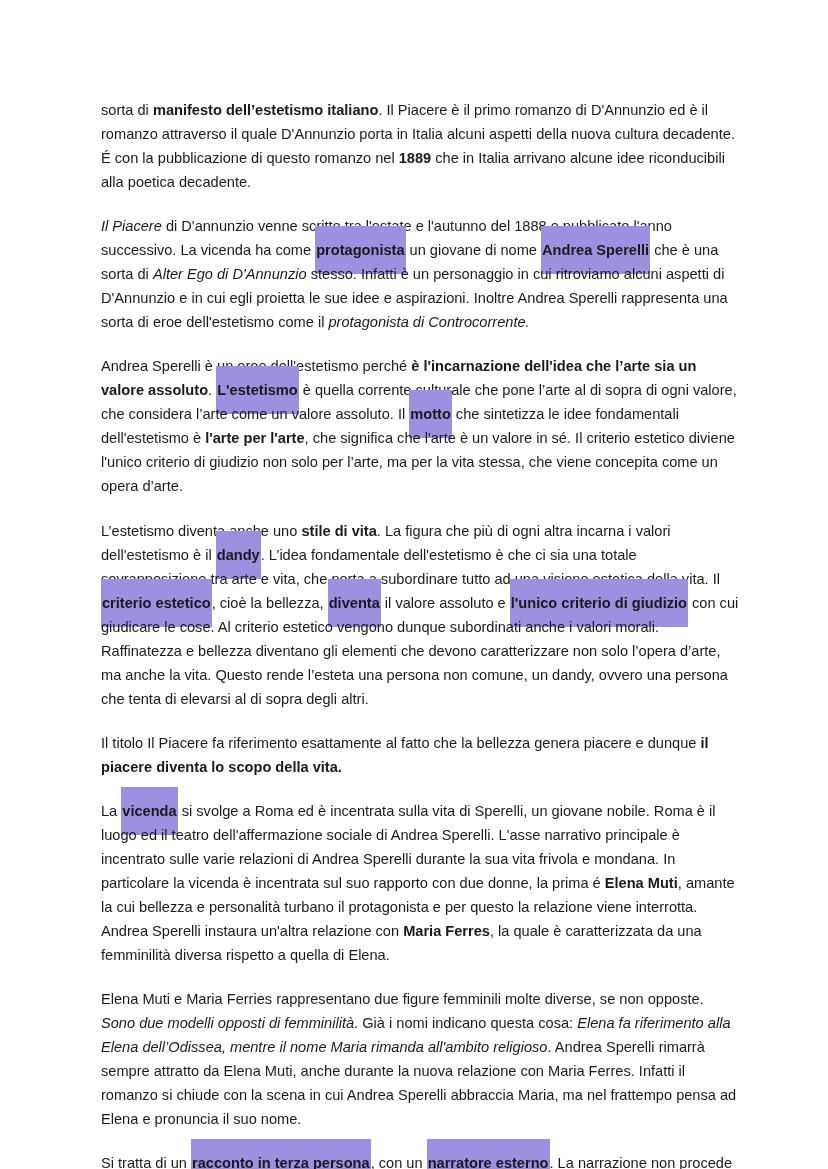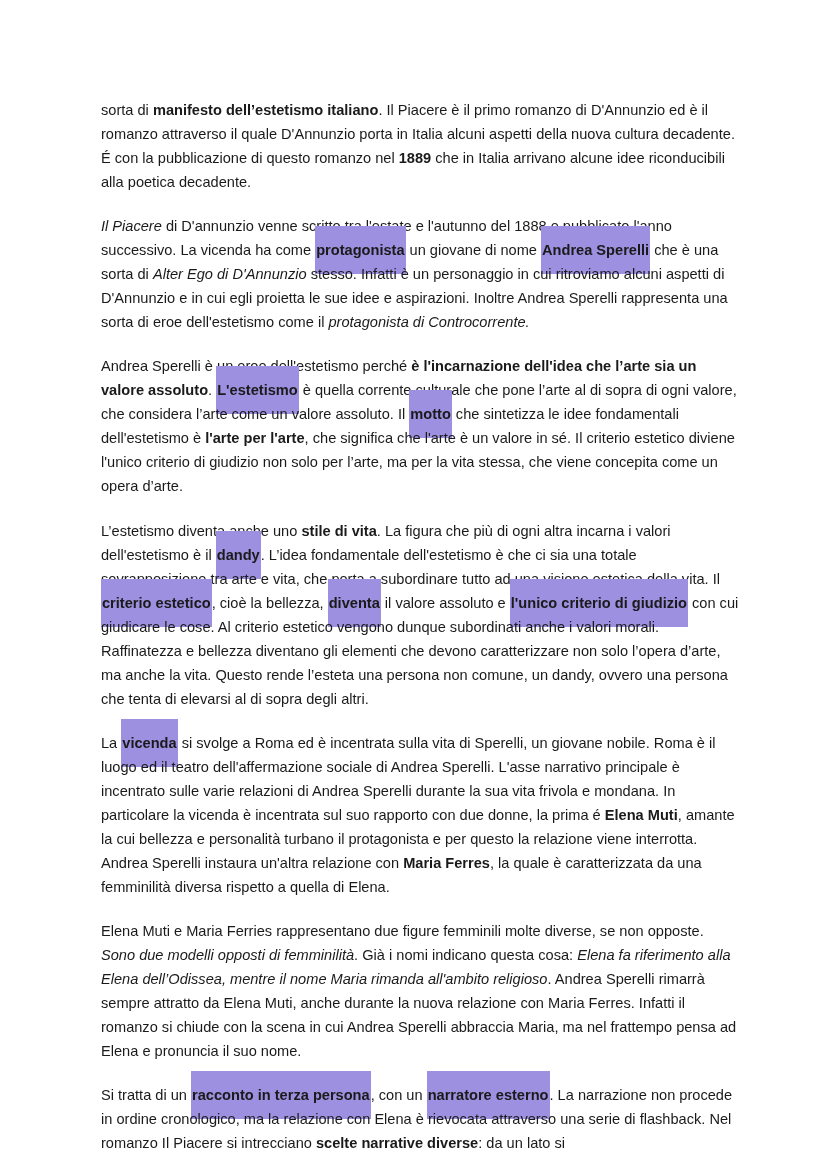--- a/index.html
+++ b/index.html
@@ -15,16 +15,17 @@
     .u { }
   </style>
 </head>
 <body>
 
 <div class="page" id="page">
     <p class="para"><span>sorta di </span><b>manifesto dell’estetismo italiano</b><span>. Il Piacere è il primo romanzo di D'Annunzio ed è il romanzo attraverso il quale D'Annunzio porta in Italia alcuni aspetti della nuova cultura decadente. É con la pubblicazione di questo romanzo nel </span><b>1889</b><span> che in Italia arrivano alcune idee riconducibili alla poetica decadente.</span></p>
     <p class="para"><i>Il Piacere</i><span> di D'annunzio venne scritto tra l'estate e l'autunno del 1888 e pubblicato l'anno successivo. La vicenda ha come </span><b class="hl" style="background: rgb(157, 144, 224);">protagonista</b><span> un giovane di nome </span><b class="hl" style="background: rgb(157, 144, 224);">Andrea Sperelli</b><span> che è una sorta di </span><i class="u">Alter Ego di D'Annunzio</i><span> stesso. Infatti è un personaggio in cui ritroviamo alcuni aspetti di D'Annunzio e in cui egli proietta le sue idee e aspirazioni. Inoltre Andrea Sperelli rappresenta una sorta di eroe dell'estetismo come il </span><i>protagonista di Controcorrente.</i></p>
     <p class="para"><span>Andrea Sperelli è un eroe dell'estetismo perché </span><b>è l'incarnazione dell'idea che l’arte sia un valore assoluto</b><span>. </span><b class="hl" style="background: rgb(157, 144, 224);">L'estetismo</b><span> è quella corrente culturale che pone l’arte al di sopra di ogni valore, che considera l’arte come un valore assoluto. Il </span><b class="hl" style="background: rgb(157, 144, 224);">motto</b><span> che sintetizza le idee fondamentali dell'estetismo è </span><b>l'arte per l'arte</b><span>, che significa che l'arte è un valore in sé. Il criterio estetico diviene l'unico criterio di giudizio non solo per l’arte, ma per la vita stessa, che viene concepita come un opera d’arte.</span></p>
     <p class="para"><span>L’estetismo diventa anche uno </span><b>stile di vita</b><span>. La figura che più di ogni altra incarna i valori dell'estetismo è il </span><b class="hl" style="background: rgb(157, 144, 224);">dandy</b><span>. L’idea fondamentale dell'estetismo è che ci sia una totale sovrapposizione tra arte e vita, che porta a subordinare tutto ad una visione estetica della vita. Il </span><b class="hl" style="background: rgb(157, 144, 224);">criterio estetico</b><span>, cioè la bellezza, </span><b class="hl" style="background: rgb(157, 144, 224);">diventa</b><span> il valore assoluto e </span><b class="hl" style="background: rgb(157, 144, 224);">l'unico criterio di giudizio</b><span> con cui giudicare le cose. Al criterio estetico vengono dunque subordinati anche i valori morali. Raffinatezza e bellezza diventano gli elementi che devono caratterizzare non solo l’opera d’arte, ma anche la vita. Questo rende l’esteta una persona non comune, un dandy, ovvero una persona che tenta di elevarsi al di sopra degli altri.</span></p>
+    <p class="para"><span>Il titolo Il Piacere fa riferimento esattamente al fatto che la bellezza genera piacere e dunque </span><b>il piacere diventa lo scopo della vita.</b></p>
     <p class="para"><span>La </span><b class="hl" style="background: rgb(157, 144, 224);">vicenda</b><span> si svolge a Roma ed è incentrata sulla vita di Sperelli, un giovane nobile. Roma è il luogo ed il teatro dell'affermazione sociale di Andrea Sperelli. L'asse narrativo principale è incentrato sulle varie relazioni di Andrea Sperelli durante la sua vita frivola e mondana. In particolare la vicenda è incentrata sul suo rapporto con due donne, la prima é </span><b>Elena Muti</b><span>, amante la cui bellezza e personalità turbano il protagonista e per questo la relazione viene interrotta. Andrea Sperelli instaura un'altra relazione con </span><b>Maria Ferres</b><span>, la quale è caratterizzata da una femminilità diversa rispetto a quella di Elena.</span></p>
     <p class="para"><span>Elena Muti e Maria Ferries rappresentano due figure femminili molte diverse, se non opposte. </span><i class="u">Sono due modelli opposti di femminilità</i><span>. Già i nomi indicano questa cosa:</span><i class="u"> Elena fa riferimento alla Elena dell’Odissea, mentre il nome Maria rimanda all'ambito religioso</i><span>. Andrea Sperelli rimarrà sempre attratto da Elena Muti, anche durante la nuova relazione con Maria Ferres. Infatti il romanzo si chiude con la scena in cui Andrea Sperelli abbraccia Maria, ma nel frattempo pensa ad Elena e pronuncia il suo nome.</span></p>
     <p class="para"><span>  Si tratta di un </span><b class="hl" style="background: rgb(157, 144, 224);">racconto in terza persona</b><span>, con un </span><b class="hl" style="background: rgb(157, 144, 224);">narratore esterno</b><span>. La narrazione non procede in ordine cronologico, ma la relazione con Elena è rievocata attraverso una serie di flashback. Nel romanzo Il Piacere si intrecciano </span><b>scelte narrative diverse</b><span>: da un lato si</span></p>
   </div>
 
 </body></html>

